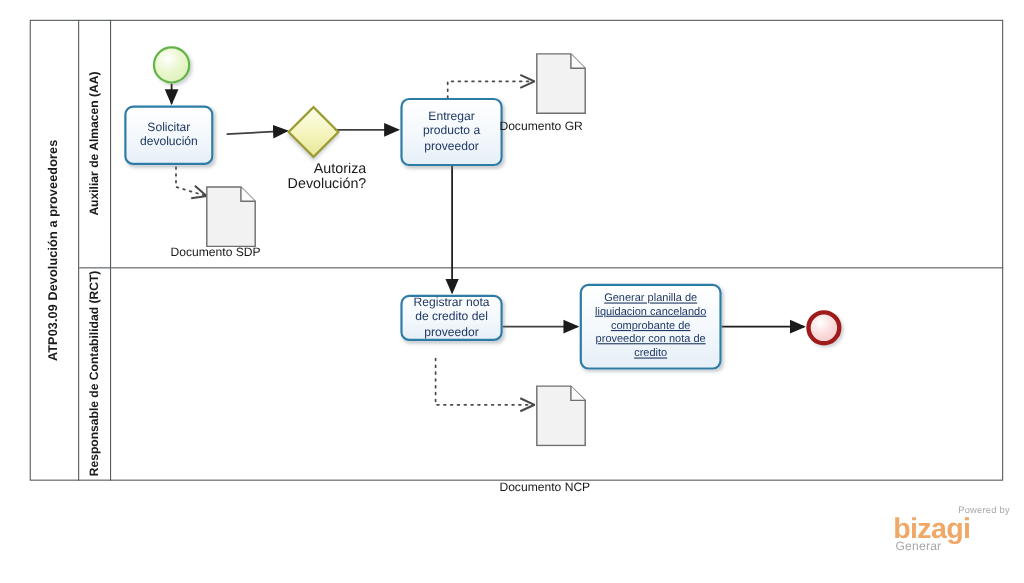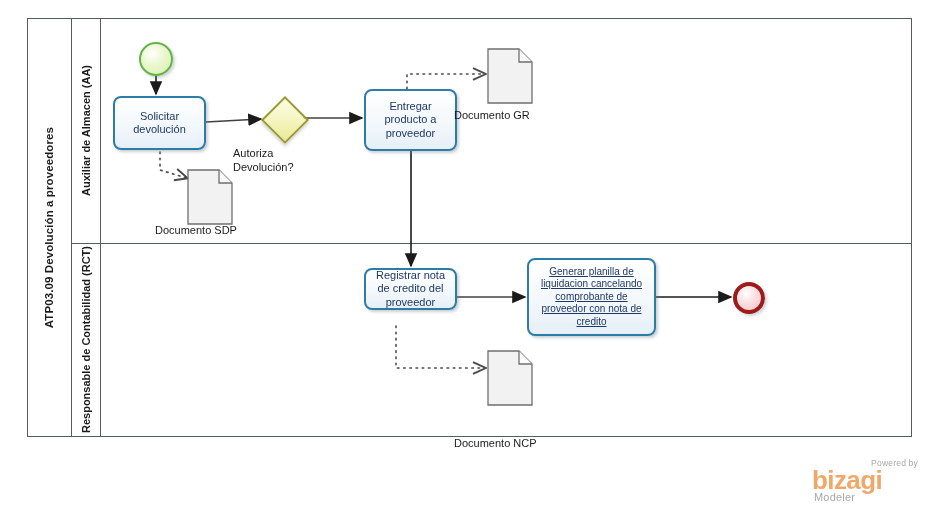--- a/index.html
+++ b/index.html
@@ -85,21 +85,21 @@
     box-shadow: 2px 2px 3px rgba(120,130,140,0.38);
     display: flex;
     align-items: center;
     justify-content: center;
     text-align: center;
     color: #1f3864;
     font-size: 11px;
     line-height: 13.5px;
     padding: 2px 4px;
   }
-  #task-solicitar  { left: 113px; top: 96px;  width: 93px;  height: 54px; }
+  #task-solicitar  { left: 113px; top: 96px;  width: 81px;  height: 54px; }
   #task-entregar   { left: 364px; top: 89px;  width: 93px;  height: 62px; }
   #task-registrar  { left: 364px; top: 268px; width: 93px;  height: 42px; }
   #task-generar    { left: 527px; top: 258px; width: 129px; height: 78px;
                      font-size: 10px; line-height: 12.5px; text-decoration: underline; }
   
   .gateway {
     position: absolute;
     left: 263px; top: 98px;
     width: 40px; height: 40px;
   }
@@ -109,22 +109,22 @@
     width: 30px; height: 30px;
     background: linear-gradient(135deg, #fdfde6 0%, #f3f3b8 60%, #e8e89a 100%);
     border: 2px solid #9a9a2e;
     transform: rotate(45deg);
     box-shadow: 2px 2px 3px rgba(120,130,140,0.35);
   }
   .gateway-label {
     position: absolute;
     left: -30px; top: 48px;
     width: 100px;
-    text-align: left;
-    font-size: 11px;
+    text-align: right;
+    font-size: 13px;
     line-height: 14px;
     color: #1b1b1b;
   }
   
   .event {
     position: absolute;
     border-radius: 50%;
     box-sizing: border-box;
   }
   #event-start {
@@ -272,16 +272,16 @@
     <svg width="46" height="56">
       <path d="M1,1 L32,1 L45,14 L45,55 L1,55 Z" fill="#f2f2f2" stroke="#6f6f6f" stroke-width="1.3"></path>
       <path d="M32,1 L32,14 L45,14" fill="#fbfbfb" stroke="#6f6f6f" stroke-width="1.3"></path>
     </svg>
   </div>
   <div class="doc-label" id="doc-ncp-label">Documento NCP</div>
 
   <div class="logo">
     <div class="logo-powered">Powered by</div>
     <div class="logo-bizagi">bizagi</div>
-    <div class="logo-modeler">Modeler</div>
+    <div class="logo-modeler">Generar</div>
   </div>
 
 </div>
 
 </body></html>

